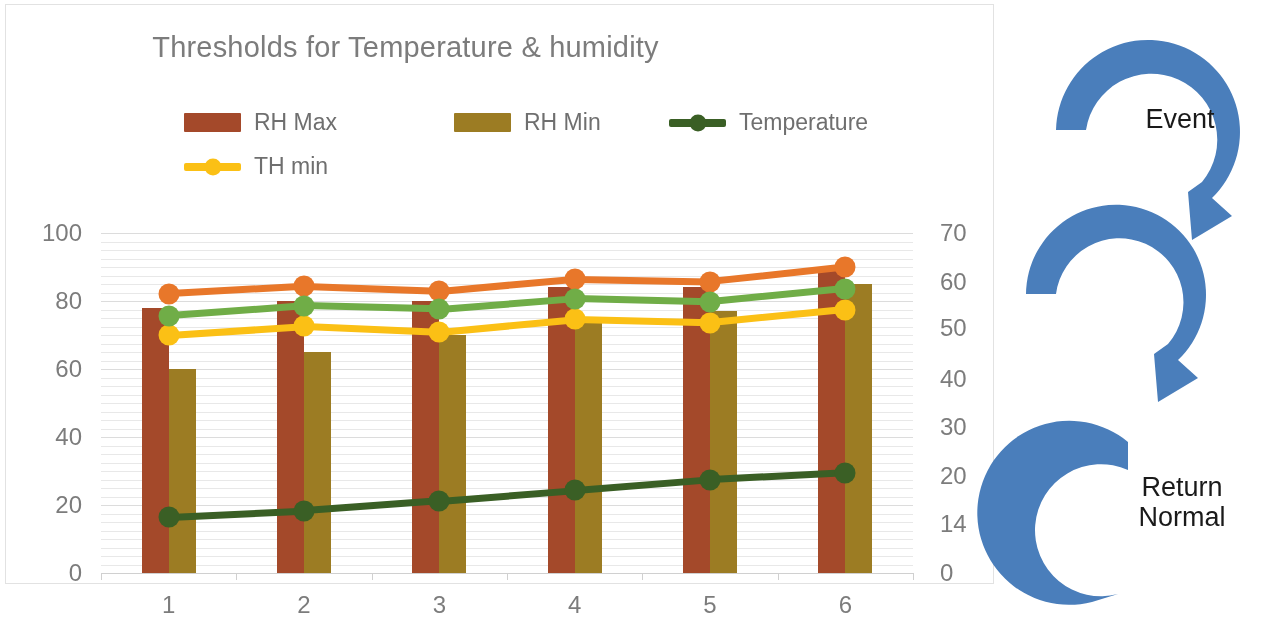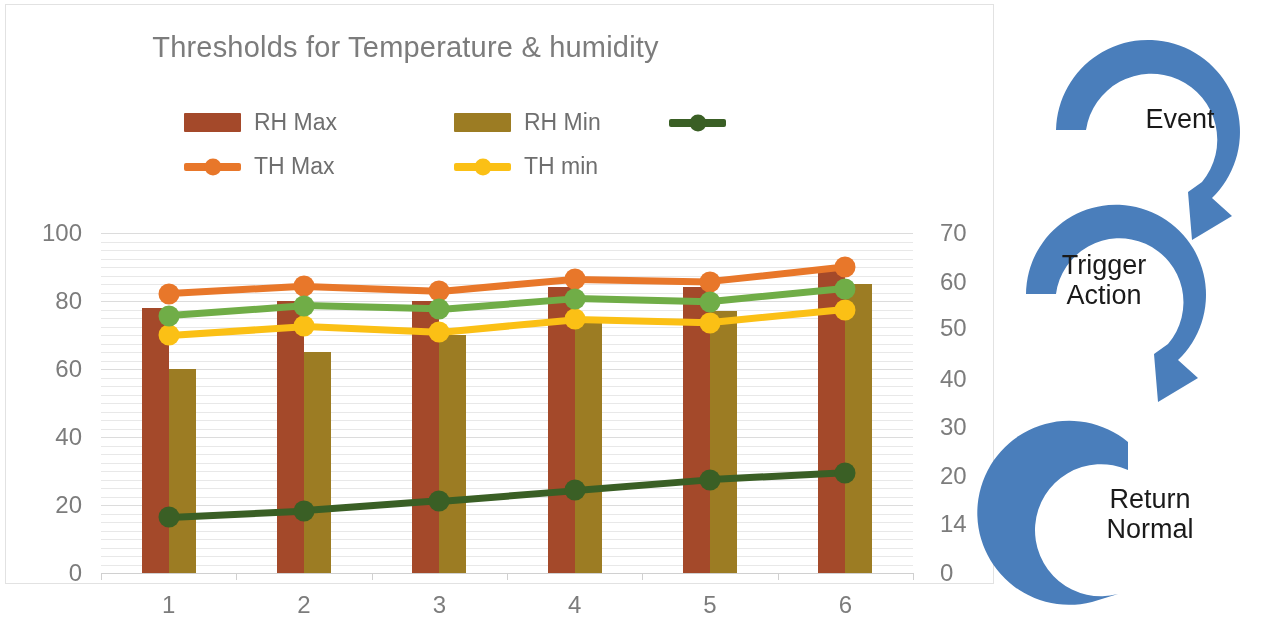--- a/index.html
+++ b/index.html
@@ -85,26 +85,21 @@
       <span class="legend-label">RH Max</span>
     </div>
     <div class="legend-item">
       <span class="swatch-bar" style="background: rgb(156, 124, 35);"></span>
       <span class="legend-label">RH Min</span>
     </div>
     <div class="legend-item">
       <span class="swatch-line" style="background: rgb(58, 95, 37);">
           <span class="dot" style="background: rgb(58, 95, 37);"></span>
         </span>
-    </div>
-    <div class="legend-item">
-      <span class="swatch-line" style="background: rgb(232, 119, 42);">
-          <span class="dot" style="background: rgb(232, 119, 42);"></span>
-        </span>
-      <span class="legend-label">TH Max</span>
+      <span class="legend-label">Temperature</span>
     </div>
     <div class="legend-item">
       <span class="swatch-line" style="background: rgb(251, 192, 21);">
           <span class="dot" style="background: rgb(251, 192, 21);"></span>
         </span>
       <span class="legend-label">TH min</span>
     </div>
   </div>
 
   <div id="plot-wrap">
@@ -255,23 +250,21 @@
       <path d="M14 128 A92 92 0 1 1 170 196 L190 214 L150 238 L146 190 L160 180 A66 66 0 1 0 44 128 Z" fill="#4A7EBB"></path>
     </svg>
   </div>
   <div class="ring-label" style="left:110px;top:104px;width:140px;">Event</div>
 
   <div class="ring" style="left:14px;top:170px;">
     <svg width="206" height="254" viewBox="0 0 206 254">
       <path d="M12 124 A90 90 0 1 1 164 190 L184 208 L144 232 L140 184 L154 174 A64 64 0 1 0 42 124 Z" fill="#4A7EBB"></path>
     </svg>
   </div>
-  <div class="ring-label" style="left:24px;top:250px;width:160px;">Trigger
-Action</div>
 
   <div class="ring" style="left:76px;top:372px;">
     <svg width="190" height="252" viewBox="0 0 190 252">
       <path d="M16 230 A92 92 0 1 1 52 70 L52 98 A66 66 0 1 0 42 222 Z" fill="#4A7EBB"></path>
     </svg>
   </div>
-  <div class="ring-label" style="left:70px;top:472px;width:160px;margin-top:12px;">Return
+  <div class="ring-label" style="left:102px;top:472px;width:160px;">Return
 Normal</div>
 </div>
 
 </body></html>

